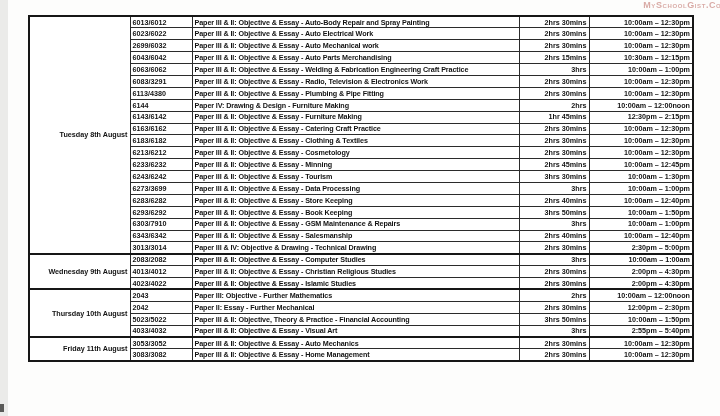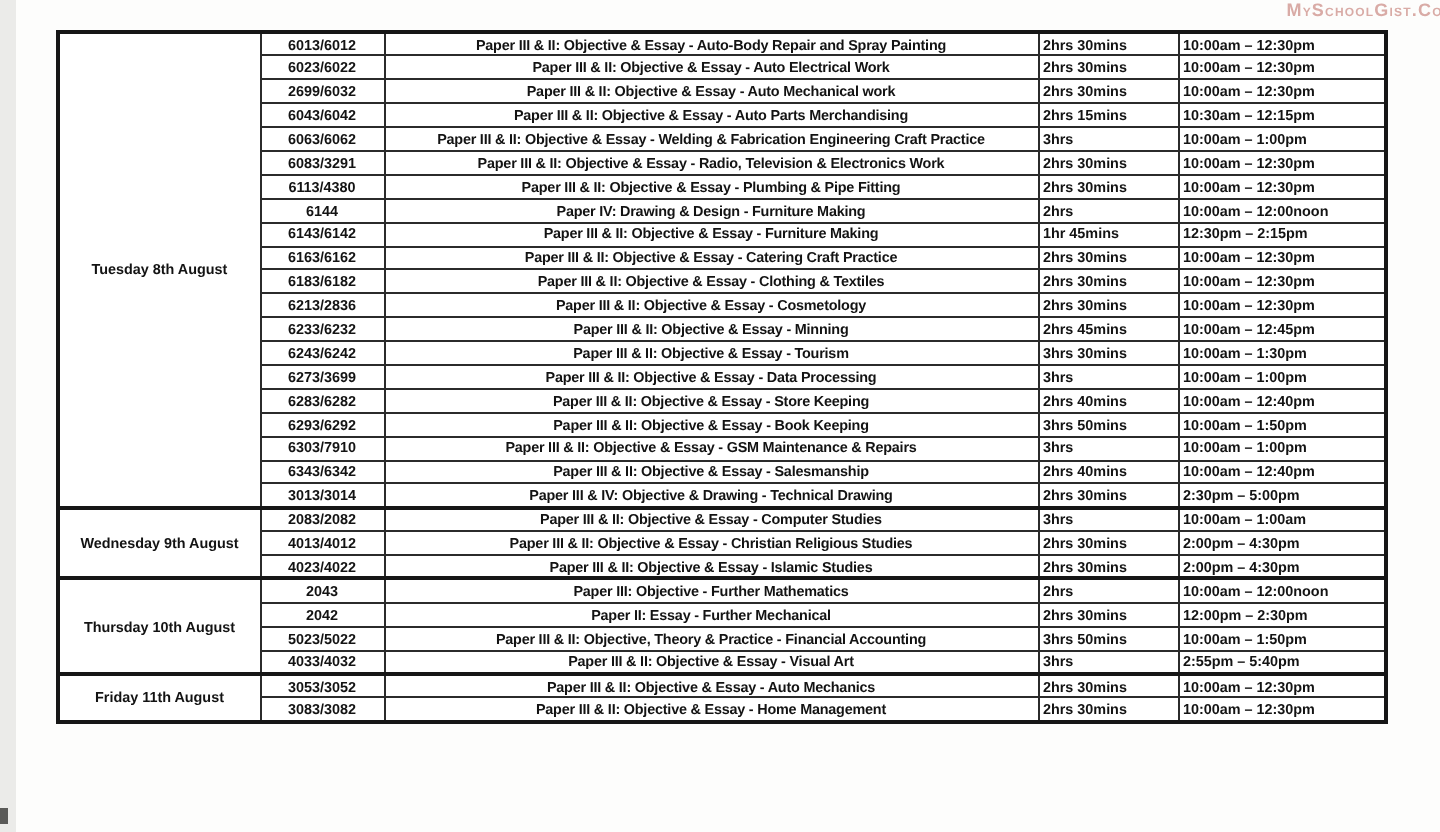--- a/index.html
+++ b/index.html
@@ -44,45 +44,44 @@
     font-size: 7.2px;
     font-weight: bold;
     color: #131313;
     line-height: 1;
     white-space: nowrap;
     overflow: hidden;
   }
   tbody.day-section { border-top: 2px solid #161616; }
   td.col-day {
     width: 101px;
-    text-align: center;
+    text-align: right;
     vertical-align: middle;
     padding-left: 6px;
     font-size: 7.5px;
   }
   td.col-code {
     width: 62px;
-    text-align: center;
     border-right: 2px solid #161616;
   }
   td.col-subject {
     width: 327px;
-    text-align: center;
+    text-align: left;
     padding-left: 3px;
     letter-spacing: -0.1px;
   }
   td.col-duration {
     width: 70px;
-    text-align: left;
+    text-align: right;
     padding-left: 3px;
     border-right: 2px solid #161616;
   }
   td.col-time {
     width: 104px;
-    text-align: left;
+    text-align: right;
   }
   .corner-mark {
     position: absolute; left: 0px; bottom: 4px;
     width: 4px; height: 8px;
     background: #5a5a58;
   }
 </style>
 </head>
 <body>
 
@@ -152,21 +151,21 @@
           <td class="col-duration">2hrs 30mins</td>
           <td class="col-time">10:00am – 12:30pm</td>
         </tr>
         <tr>
           <td class="col-code">6183/6182</td>
           <td class="col-subject">Paper III &amp; II: Objective &amp; Essay - Clothing &amp; Textiles</td>
           <td class="col-duration">2hrs 30mins</td>
           <td class="col-time">10:00am – 12:30pm</td>
         </tr>
         <tr>
-          <td class="col-code">6213/2836</td>
+          <td class="col-code">6213/6212</td>
           <td class="col-subject">Paper III &amp; II: Objective &amp; Essay - Cosmetology</td>
           <td class="col-duration">2hrs 30mins</td>
           <td class="col-time">10:00am – 12:30pm</td>
         </tr>
         <tr>
           <td class="col-code">6233/6232</td>
           <td class="col-subject">Paper III &amp; II: Objective &amp; Essay - Minning</td>
           <td class="col-duration">2hrs 45mins</td>
           <td class="col-time">10:00am – 12:45pm</td>
         </tr>

